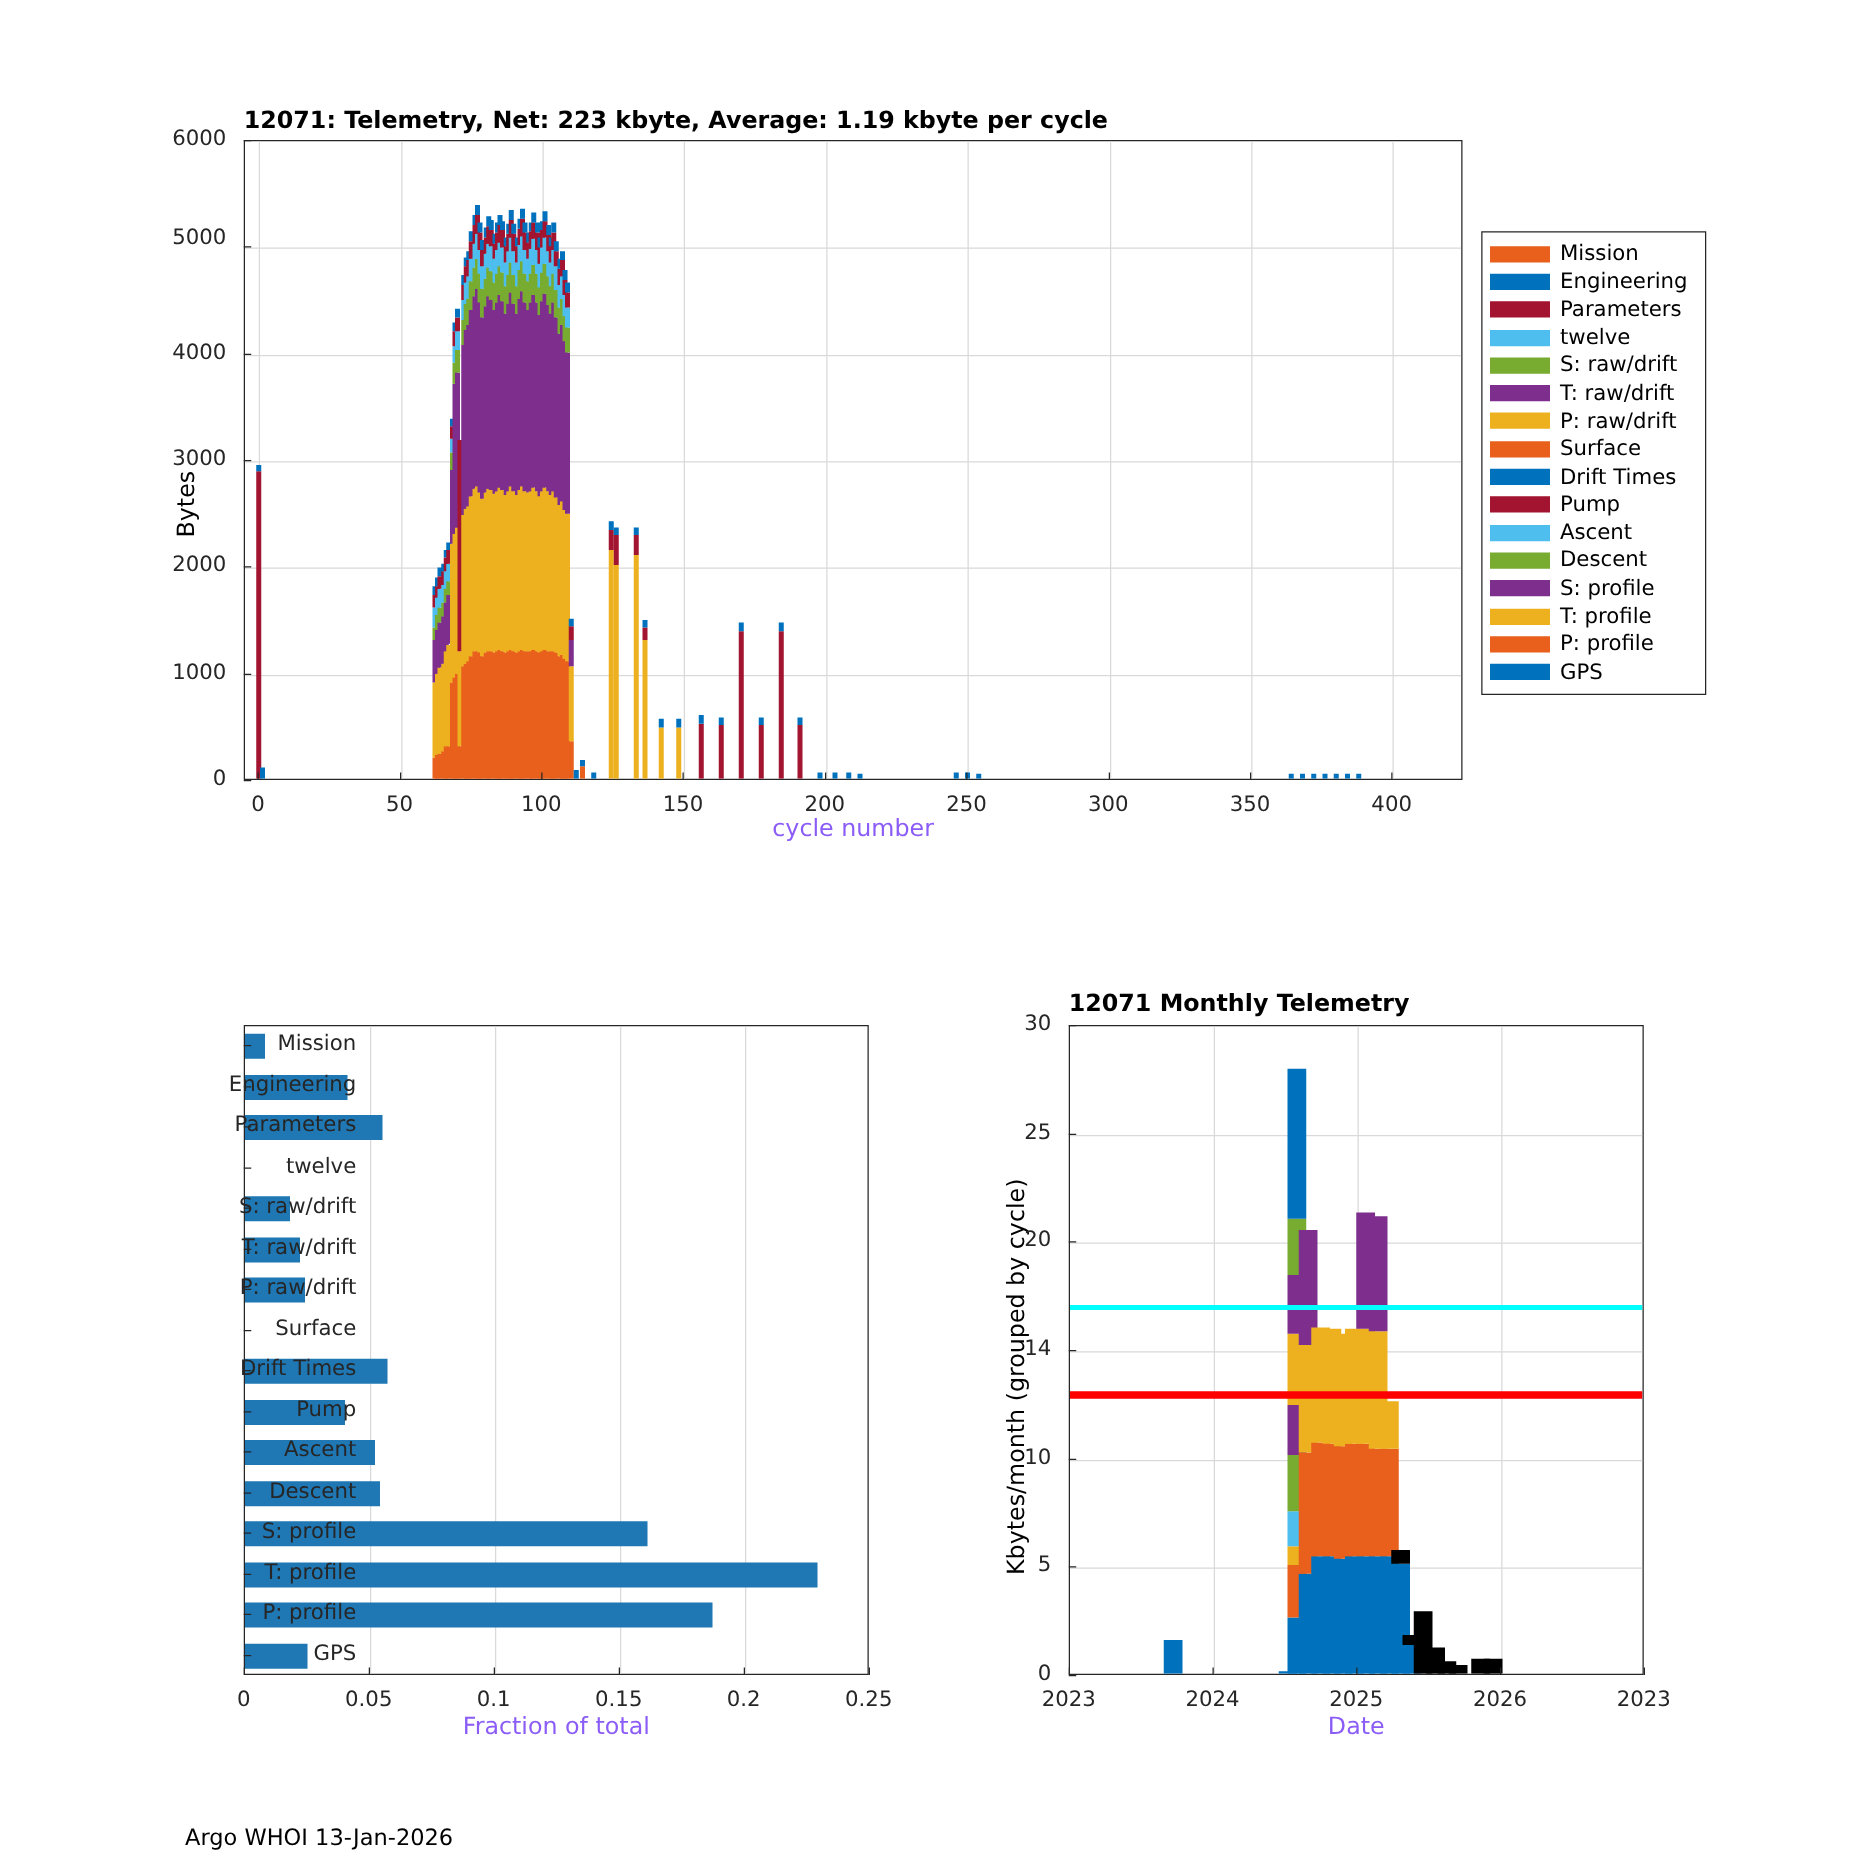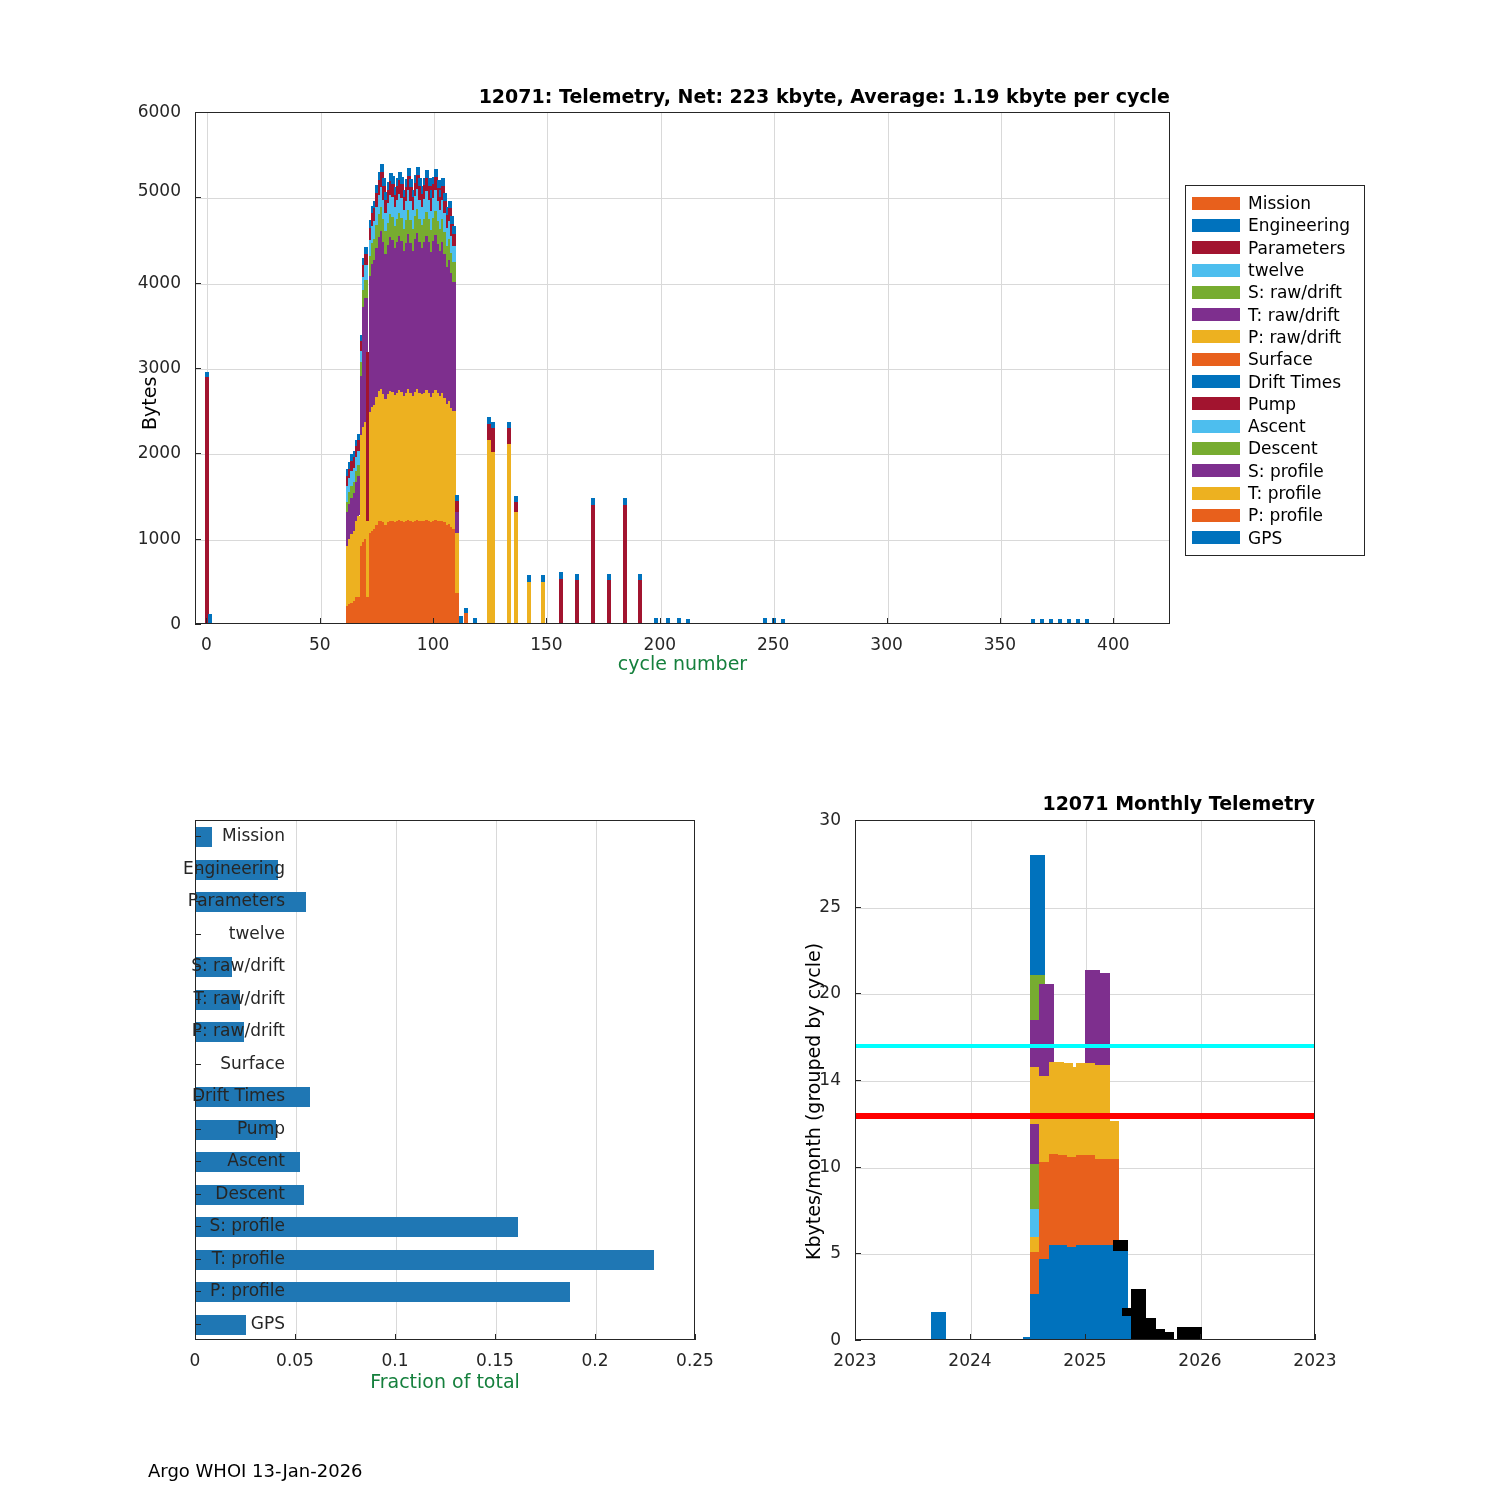--- a/index.html
+++ b/index.html
@@ -31,30 +31,30 @@
   }
   .tick-label {
     position: absolute;
     font-size: 17px;
     color: #262626;
     white-space: nowrap;
   }
   .axis-title {
     position: absolute;
     font-size: 19px;
-    color: #15803d;
+    color: #8b5cf6;
     white-space: nowrap;
   }
   .plot-title {
     position: absolute;
     font-size: 19px;
     font-weight: bold;
     color: #000;
     white-space: nowrap;
-    text-align: right;
+    text-align: left;
   }
   .tick-mark { position: absolute; background: #262626; }
 
   
   #panel-cycles { left: 0; top: 0; width: 1500px; height: 700px; }
   #cycles-frame { left: 195px; top: 112px; width: 975px; height: 512px; }
   .stack-col { position: absolute; bottom: 0; width: 4px; }
   .stack-seg { position: absolute; width: 100%; }
 
   
@@ -954,20 +954,21 @@
       <div class="mbar" style="left:321.4px;width:15px;">
         <div class="mseg" style="bottom:0px;height:12.133333333333333px;background:#000000;"></div>
       </div>
       <div class="mbar" style="left:330.59999999999997px;width:15px;">
         <div class="mseg" style="bottom:0px;height:12.133333333333333px;background:#000000;"></div>
       </div>
       <div class="hline" style="top:223.33333333333331px;height:4px;background:#00ffff;"></div>
       <div class="hline" style="top:291.66666666666663px;height:6px;background:#ff0000;"></div>
     </div>
   <div class="ylabel-rot" id="monthly-ylabel" style="left:42px;top:490px;">Kbytes/month (grouped by cycle)</div>
+  <div class="axis-title" id="monthly-xlabel" style="left:95px;top:600px;width:460px;text-align:center;">Date</div>
 <div class="tick-label" style="left:81px;top:559px;transform:translateX(-100%);">0</div>
     <div class="tick-mark" style="left:95px;top:570px;width:6px;height:1px;"></div>
     <div class="tick-label" style="left:81px;top:472.33333333333337px;transform:translateX(-100%);">5</div>
     <div class="tick-mark" style="left:95px;top:483.33333333333337px;width:6px;height:1px;"></div>
     <div class="tick-label" style="left:81px;top:385.6666666666667px;transform:translateX(-100%);">10</div>
     <div class="tick-mark" style="left:95px;top:396.6666666666667px;width:6px;height:1px;"></div>
     <div class="tick-label" style="left:81px;top:299px;transform:translateX(-100%);">14</div>
     <div class="tick-mark" style="left:95px;top:310px;width:6px;height:1px;"></div>
     <div class="tick-label" style="left:81px;top:212.33333333333337px;transform:translateX(-100%);">20</div>
     <div class="tick-mark" style="left:95px;top:223.33333333333337px;width:6px;height:1px;"></div>

